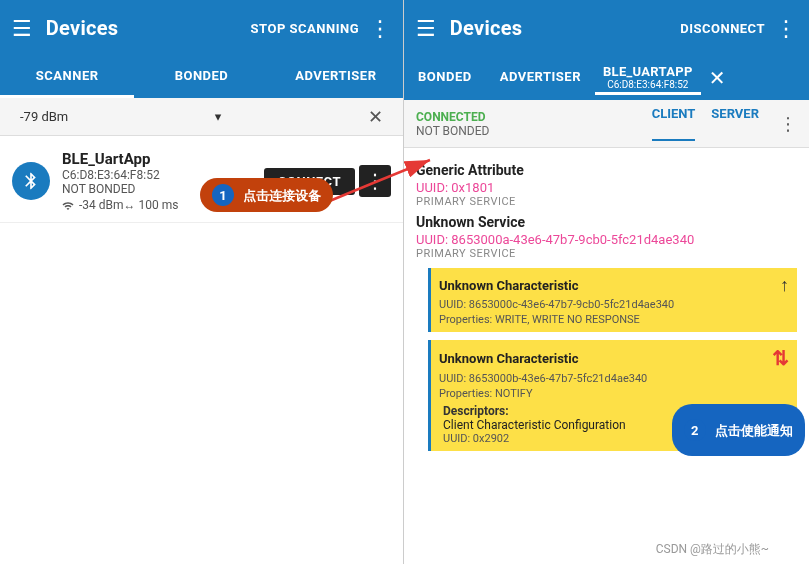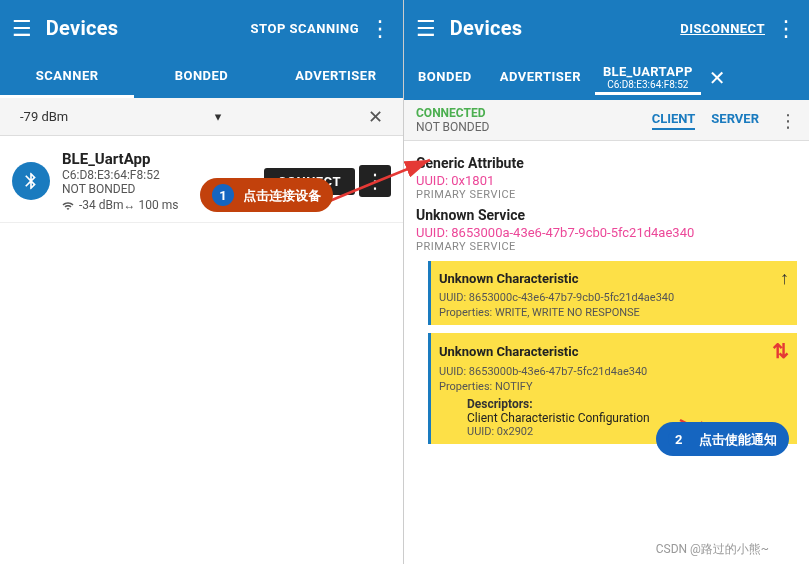--- a/index.html
+++ b/index.html
@@ -210,21 +210,20 @@
       flex: 1;
       letter-spacing: 0.3px;
     }
     .right-header .disconnect-btn {
       font-size: 13px;
       font-weight: bold;
       color: white;
       margin-right: 10px;
       cursor: pointer;
       letter-spacing: 0.5px;
-      text-decoration: underline;
     }
     .right-header .dots {
       font-size: 22px;
       cursor: pointer;
     }
 
     .right-tabs {
       display: flex;
       background: #1a7bbf;
       align-items: center;
@@ -290,21 +289,21 @@
       display: flex;
       margin-left: auto;
       gap: 16px;
       align-items: center;
     }
     .cs-tab {
       font-size: 13px;
       font-weight: bold;
       color: #1a7bbf;
       cursor: pointer;
-      padding-bottom: 2px;
+      padding-bottom: 18px;
       border-bottom: 2px solid transparent;
     }
     .cs-tab.active {
       border-bottom: 2px solid #1a7bbf;
     }
     .cs-dots {
       font-size: 18px;
       color: #555;
       cursor: pointer;
       margin-left: 4px;
@@ -369,21 +368,21 @@
       font-size: 18px;
       color: #333;
       cursor: pointer;
     }
     .action-icon.notify {
       color: #e53935;
       font-size: 20px;
     }
 
     .descriptor-section {
-      margin-left: 28px;
+      margin-left: 4px;
       margin-top: 4px;
     }
     .descriptor-label {
       font-size: 12px;
       font-weight: bold;
       color: #333;
     }
     .descriptor-name {
       font-size: 12px;
       color: #222;
@@ -392,27 +391,27 @@
       font-size: 11px;
       color: #555;
     }
 
     
     .annotation-2 {
       position: absolute;
       background: #1565C0;
       color: white;
       font-size: 13px;
-      padding: 6px 12px;
+      padding: 15px 12px;
       border-radius: 20px;
       white-space: nowrap;
       font-weight: bold;
       z-index: 10;
       bottom: 108px;
-      right: 20px;
+      right: 4px;
     }
 
     
     .watermark {
       position: absolute;
       bottom: 6px;
       right: 40px;
       font-size: 12px;
       color: #999;
       z-index: 20;

